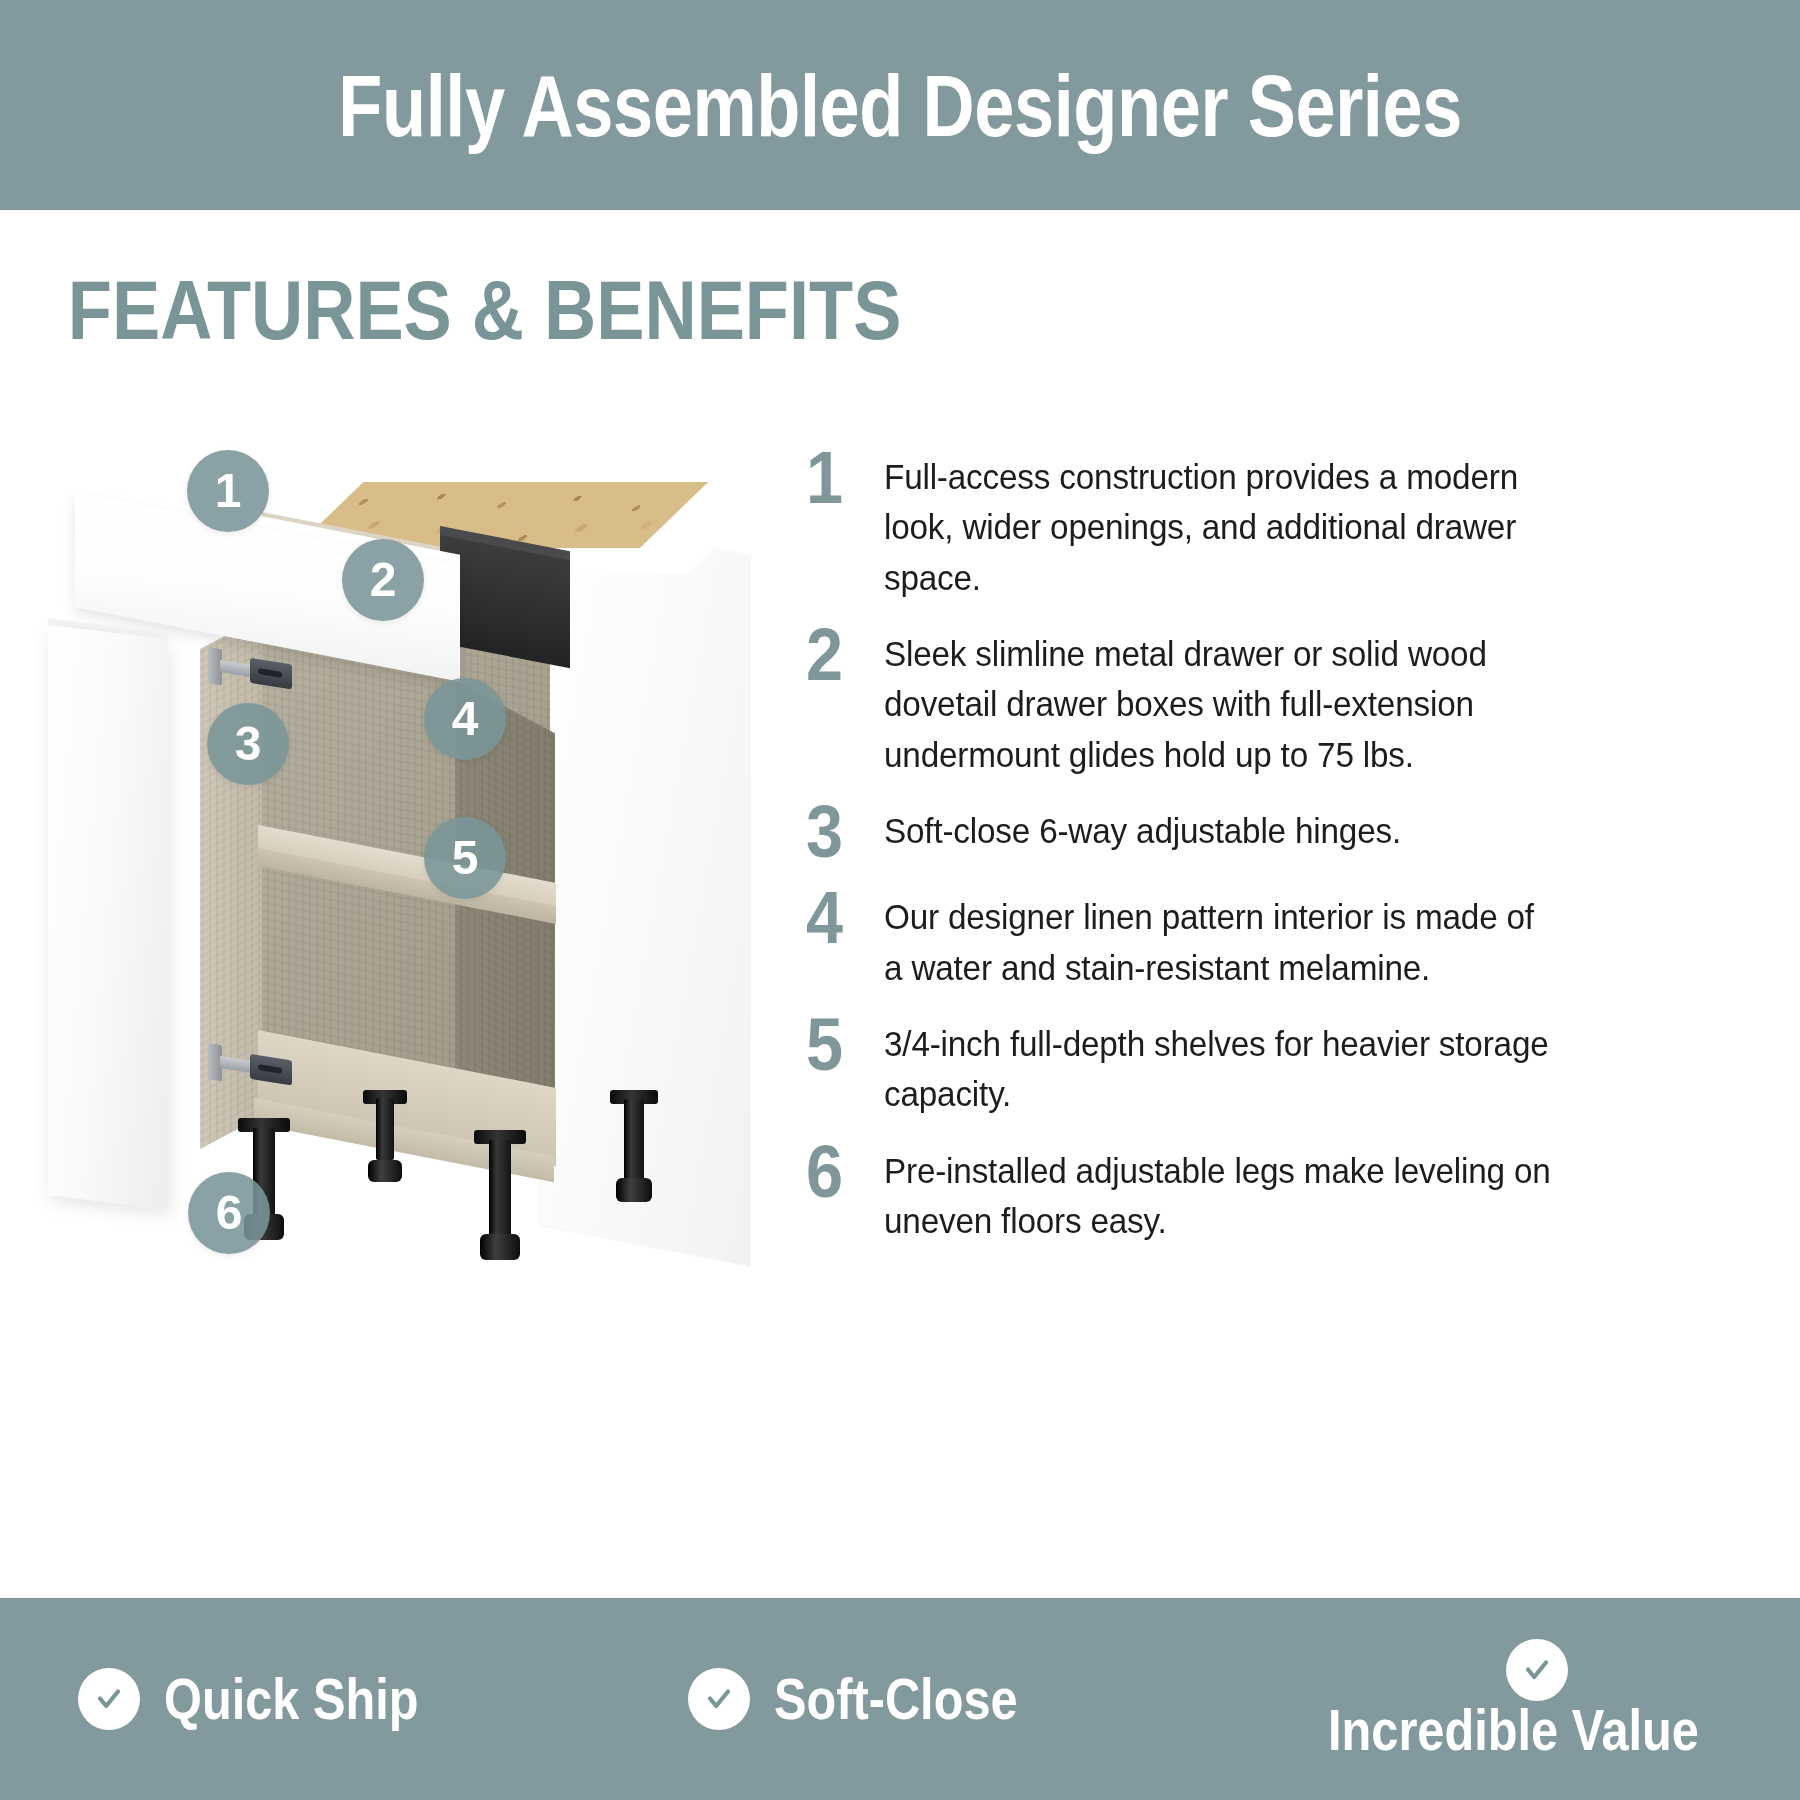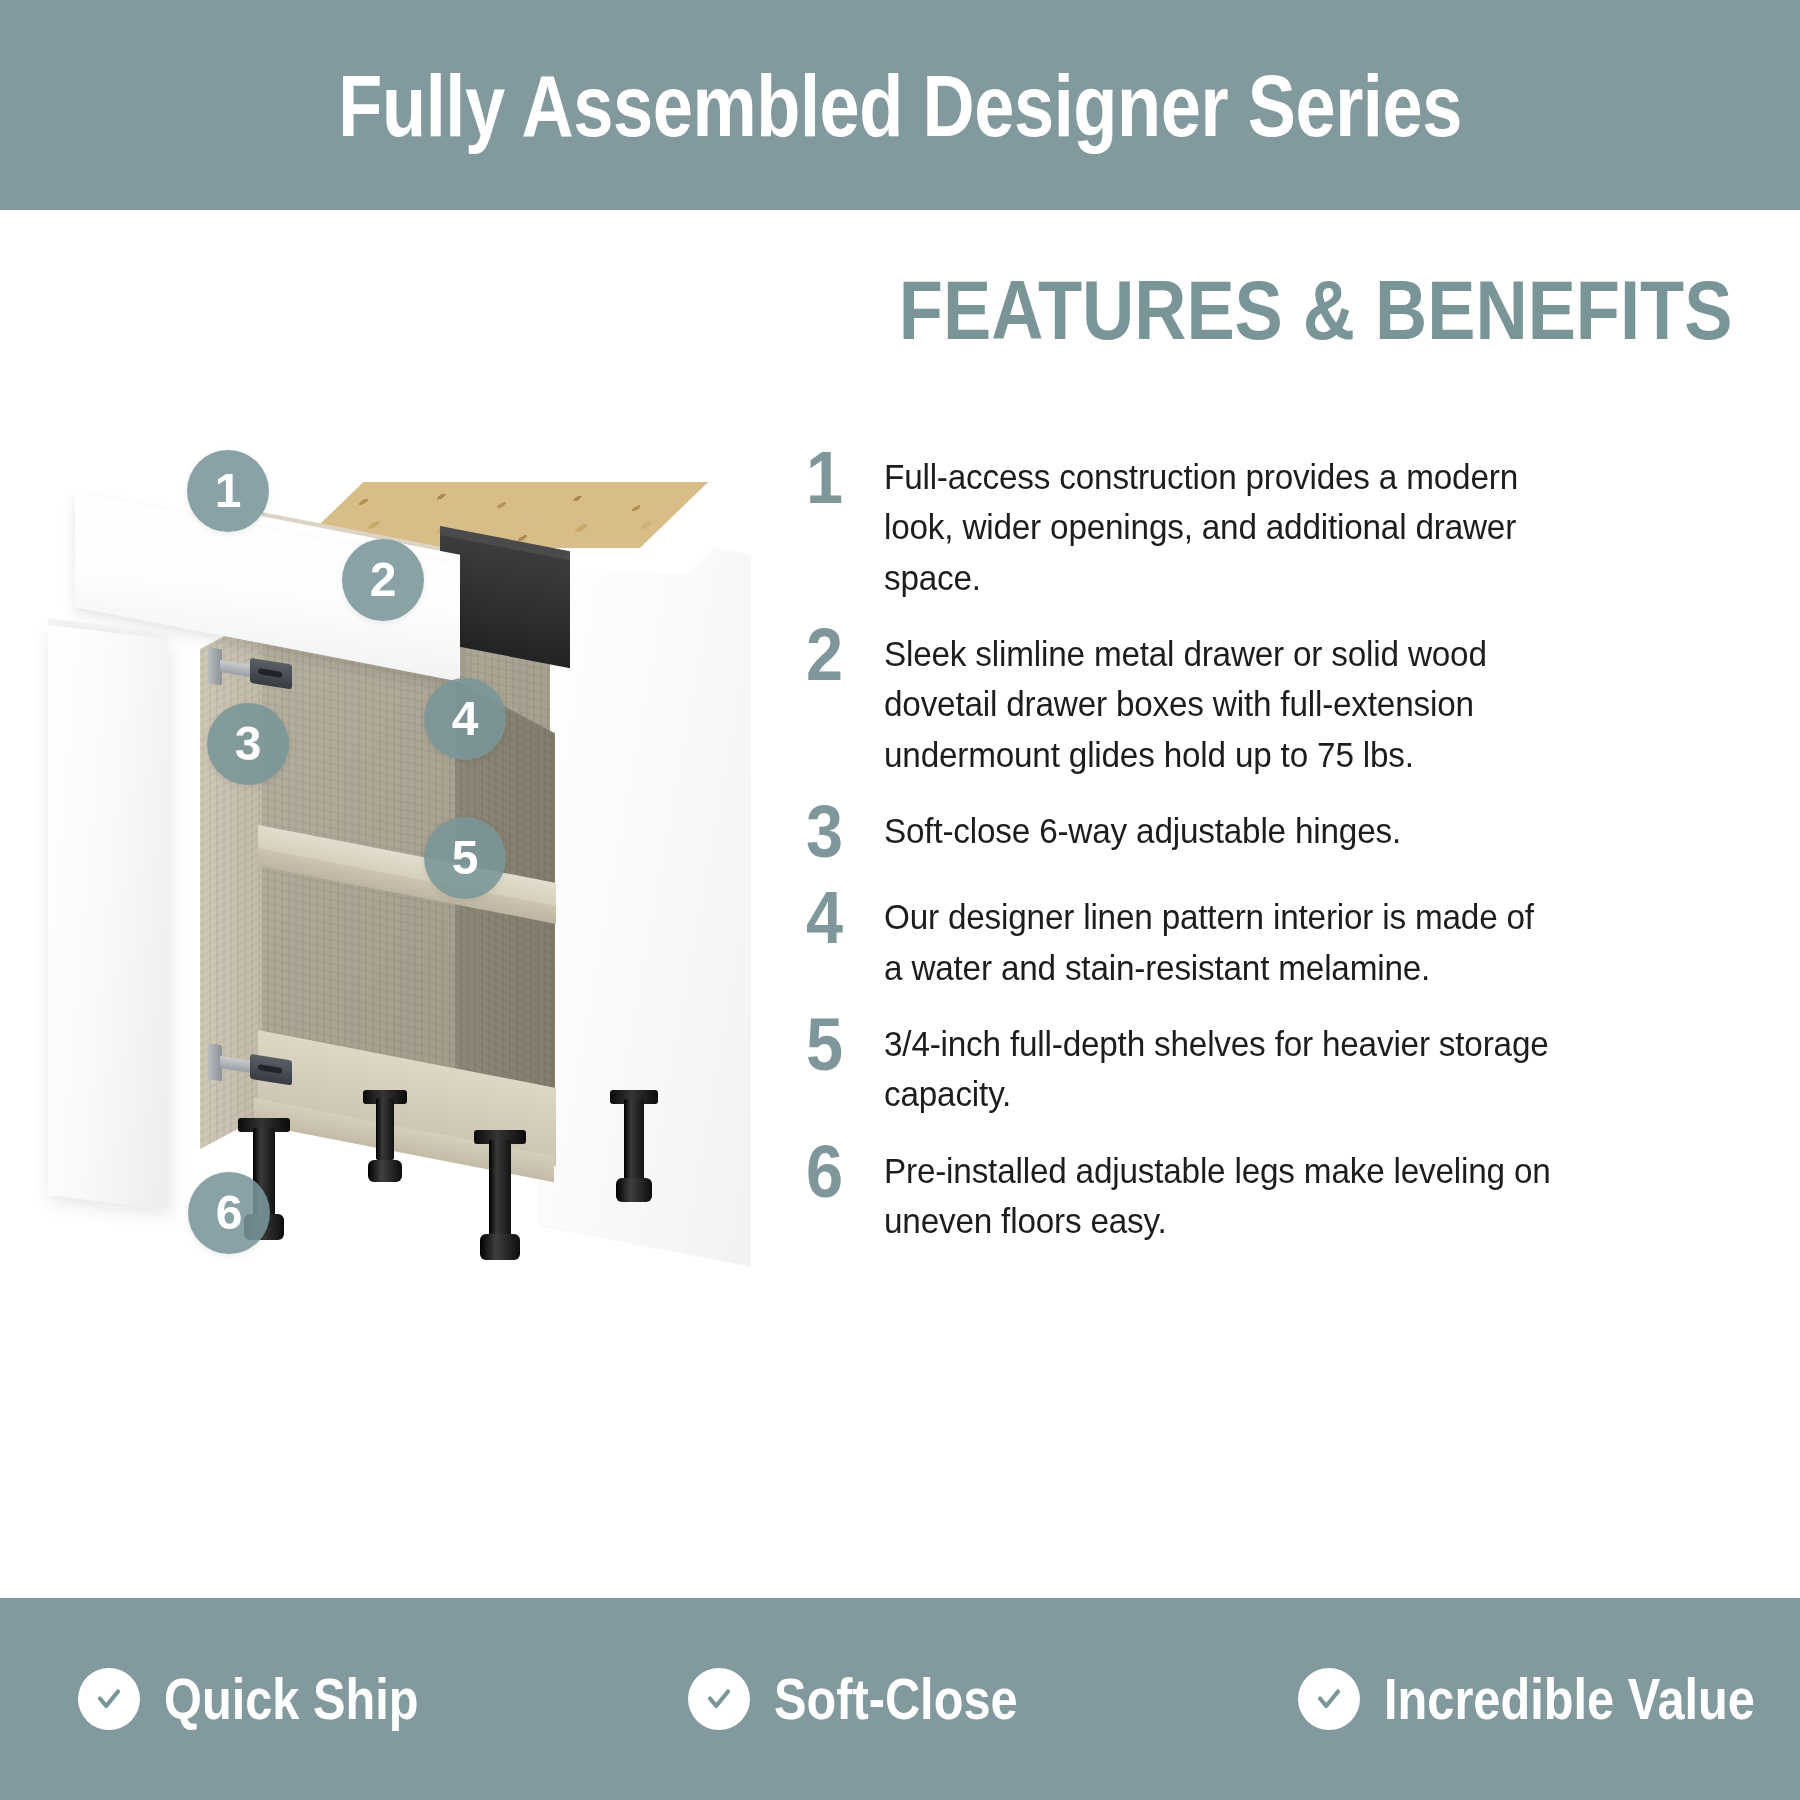--- a/index.html
+++ b/index.html
@@ -27,21 +27,21 @@
     transform:scaleX(0.82);
     transform-origin:center center;
     white-space:nowrap;
     line-height:1;
     margin-top:2px;
   }
 
   
   .section-heading{
     position:absolute;left:0;top:268px;width:1800px;
-    text-align:right;
+    text-align:left;
   }
   .section-heading span{
     color:#7a9598;
     font-family:"Liberation Sans", sans-serif;
     font-weight:700;
     font-size:84px;
     letter-spacing:0px;
     transform:scaleX(0.86);
     display:inline-block;
     transform-origin:center center;
@@ -264,21 +264,21 @@
     background:#82999d;
     display:flex;align-items:center;
   }
   .foot-item{
     display:flex;align-items:center;
     width:33.3333%;
     padding-left:78px;
     box-sizing:border-box;
   }
   .foot-item:nth-child(2){padding-left:88px;}
-  .foot-item:nth-child(3){padding-left:98px;}
+  .foot-item:nth-child(3){padding-left:98px;flex-direction:column;}
   .check-badge{
     flex:0 0 auto;
     width:62px;height:62px;border-radius:50%;
     background:#ffffff;
     display:flex;align-items:center;justify-content:center;
     margin-right:24px;
   }
   .check-badge svg{display:block;}
   .foot-label{
     color:#ffffff;

